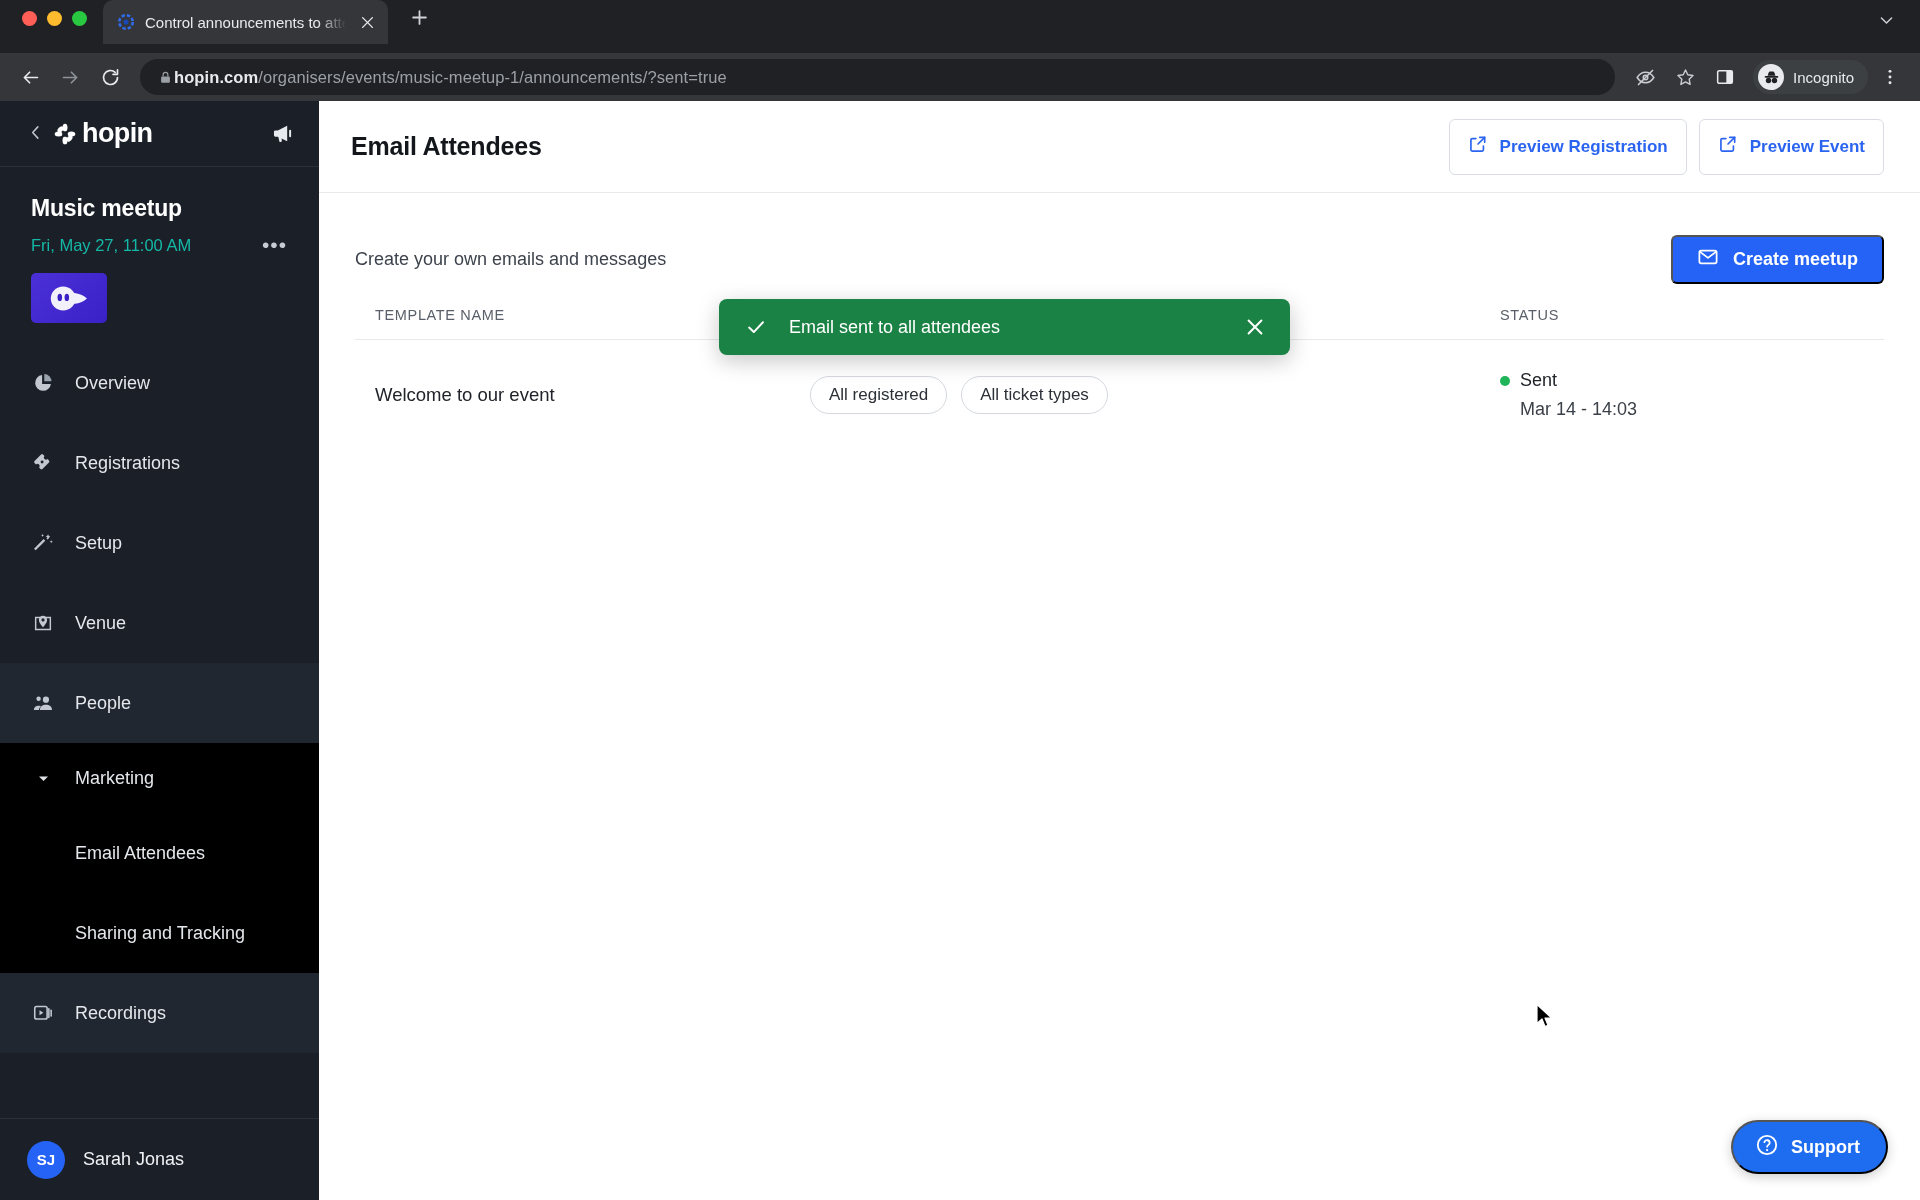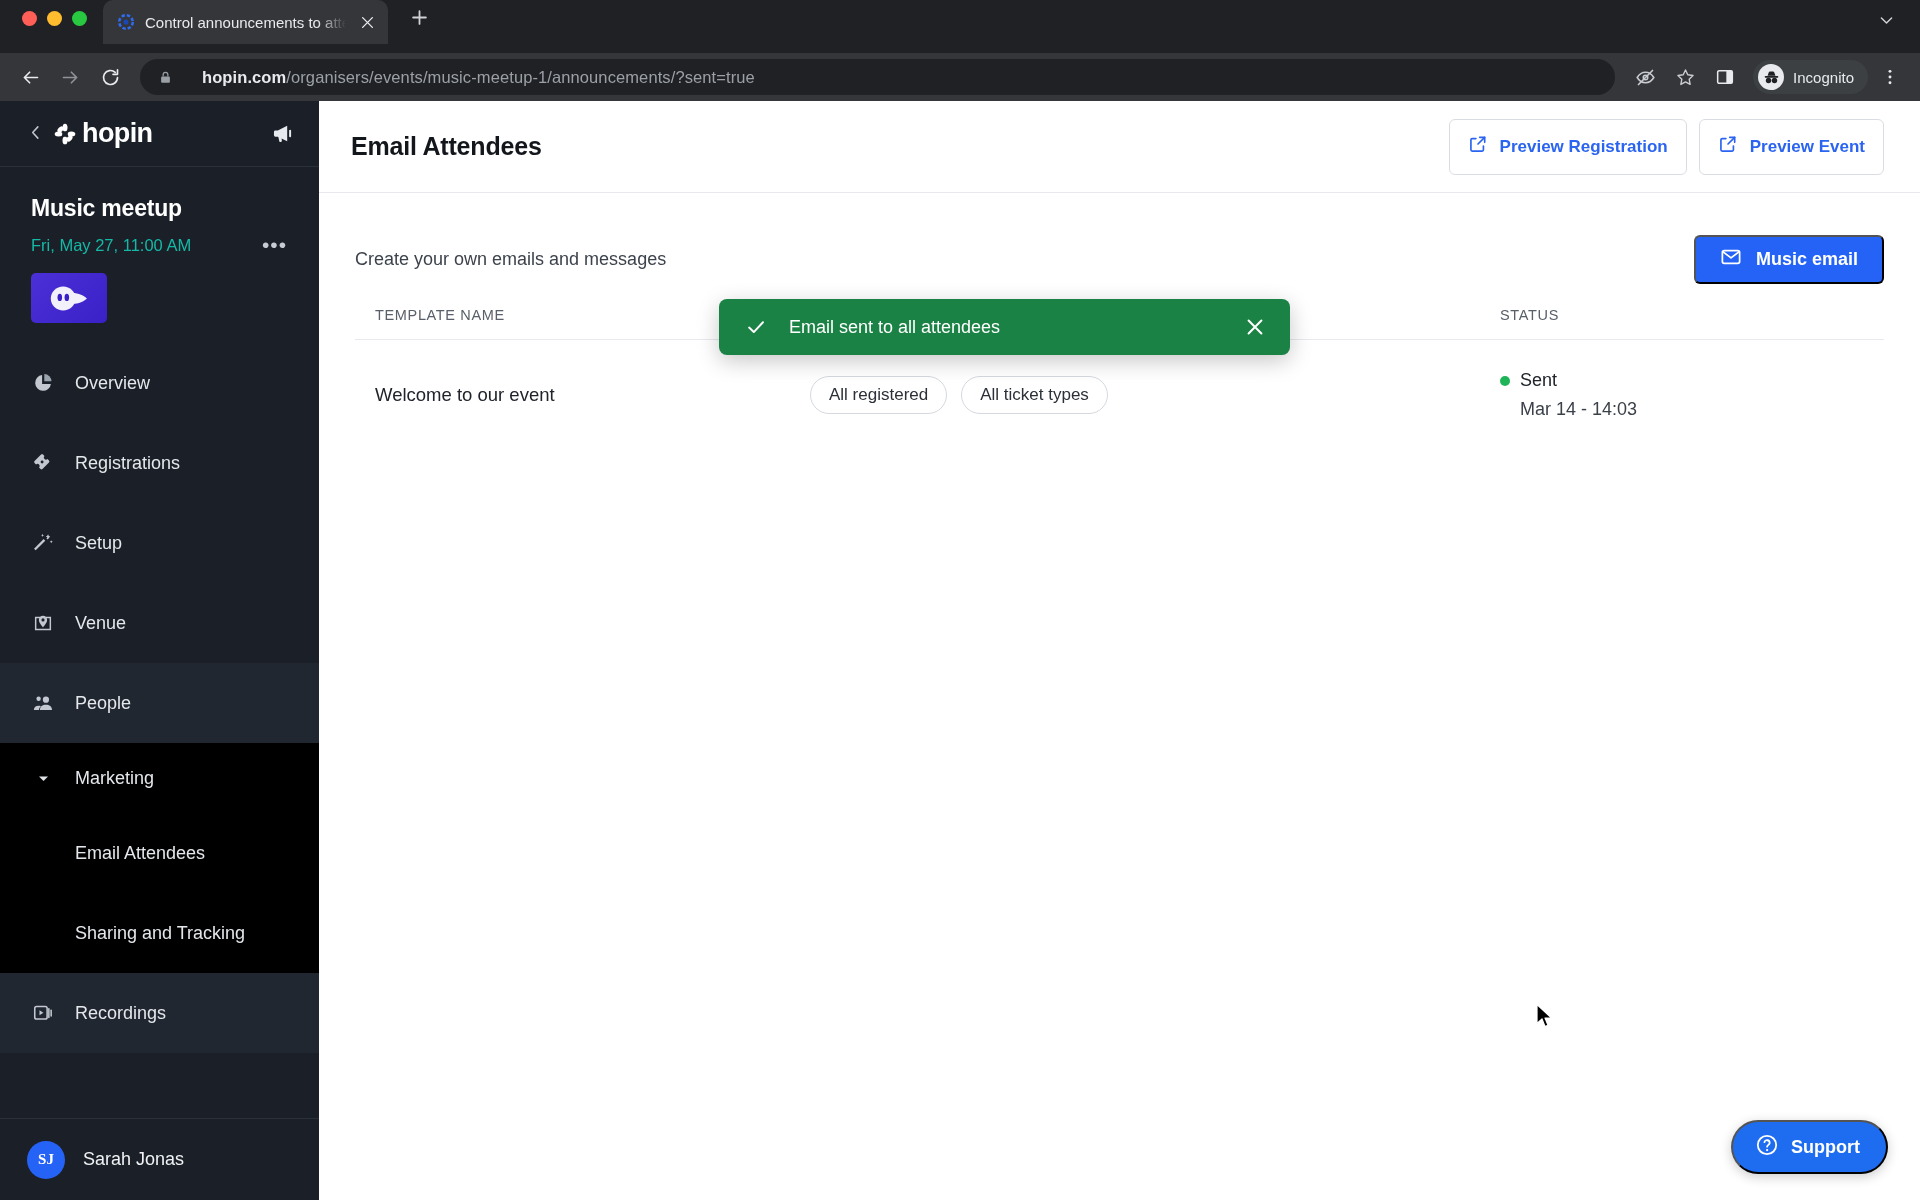--- a/index.html
+++ b/index.html
@@ -40,21 +40,21 @@
   .tabstrip-right { margin-left: auto; padding: 0 16px 12px 0; display:flex; align-items:center; }
 
   .toolbar {
     height: 48px; background: #35363a; display: flex; align-items: center;
     padding: 0 12px; gap: 4px; flex: 0 0 48px;
   }
   .navbtn { width: 36px; height: 36px; display:flex; align-items:center; justify-content:center; border-radius: 50%; flex:0 0 36px;}
   .omnibox {
     flex: 1 1 auto; height: 36px; background: #202124; border-radius: 18px;
     display: flex; align-items: center; padding: 0 14px 0 16px; margin: 0 8px;
-    gap: 28px; min-width: 0; text-align: right;
+    gap: 0; min-width: 0; text-align: right;
   }
   .omnibox-text { font-size: 16.5px; white-space: nowrap; overflow: hidden; text-overflow: ellipsis; letter-spacing: .1px;}
   .url-host { color: #e8eaed; font-weight: 700; }
   .url-path { color: #9aa0a6; }
   .tb-icon { width: 36px; height: 36px; display:flex; align-items:center; justify-content:center; flex:0 0 36px;}
   .incognito-pill {
     height: 34px; background: #3c4043; border-radius: 17px; display: flex; align-items: center;
     gap: 9px; padding: 0 14px 0 5px; margin-left: 6px;
   }
   .incognito-avatar { width: 26px; height: 26px; border-radius: 50%; background: #e8eaed; display:flex;align-items:center;justify-content:center; flex:0 0 26px;}
@@ -108,21 +108,20 @@
   }
   .sb-user {
     margin-top: auto; border-top: 1px solid #2b313a; height: 82px;
     display:flex; align-items:center; gap: 18px; padding: 0 28px 0 27px;
     background:#1b2028;
   }
   .sb-avatar {
     width: 38px; height: 38px; border-radius: 50%; background: #2563f6;
     color:#fff; font-size: 15px; font-weight: 700; display:flex; align-items:center; justify-content:center;
     flex:0 0 38px;
-    font-family:Liberation Serif, serif;
   }
   .sb-username { font-size: 18px; color:#f0f2f5; }
 
   
   .main { flex: 1 1 auto; background:#fff; display:flex; flex-direction:column; position:relative; min-width:0;}
   .main-header {
     height: 92px; flex: 0 0 92px; border-bottom: 1px solid #e7e9ec;
     display:flex; align-items:center; padding: 0 36px 0 32px;
   }
   .main-title { font-size: 25px; font-weight: 700; color:#13161a; letter-spacing:-0.2px;}
@@ -475,21 +474,21 @@
 
       <div class="content-top">
         <span class="content-sub">Create your own emails and messages</span>
         <button class="btn-primary">
           <span>
             <svg viewBox="0 0 24 24" width="22" height="22">
               <rect x="2.6" y="5" width="18.8" height="14" rx="2" fill="none" stroke="#fff" stroke-width="1.9"></rect>
               <path d="M3.4 6.4 L12 13 L20.6 6.4" fill="none" stroke="#fff" stroke-width="1.9" stroke-linecap="round" stroke-linejoin="round"></path>
             </svg>
           </span>
-          <span>Music email</span>
+          <span>Create meetup</span>
         </button>
       </div>
 
       <div class="table">
         <div class="thead">
           <div class="th col-name">TEMPLATE NAME</div>
           <div class="th col-aud">AUDIENCE</div>
           <div class="th col-stat">STATUS</div>
         </div>
 

